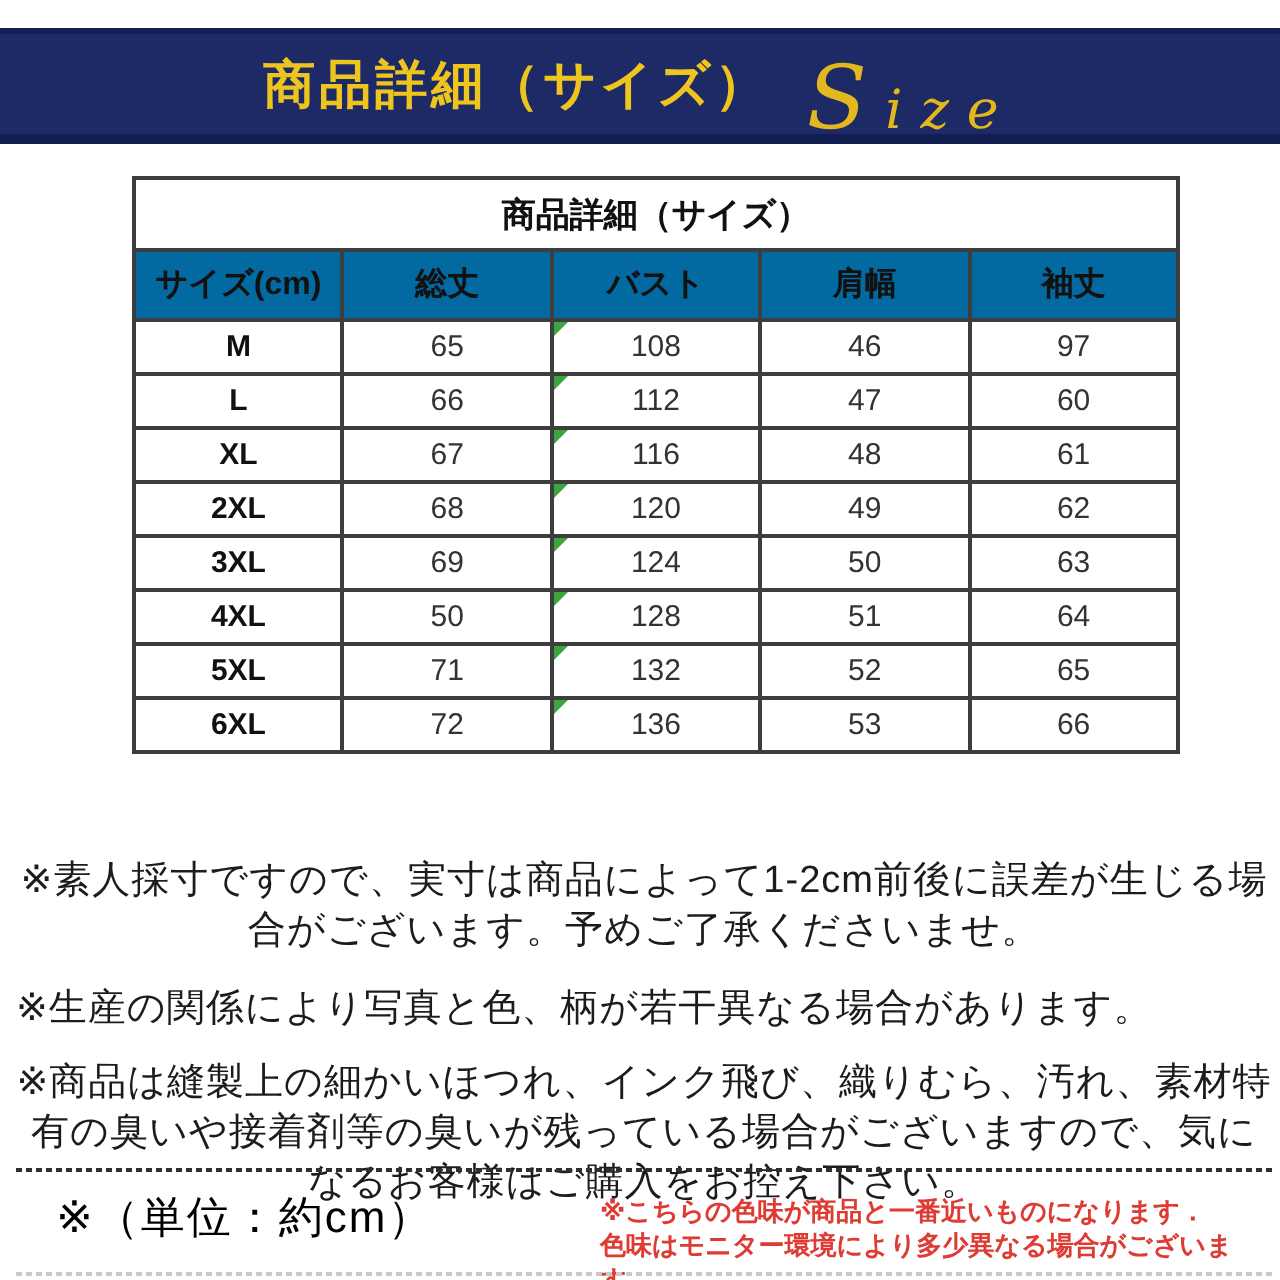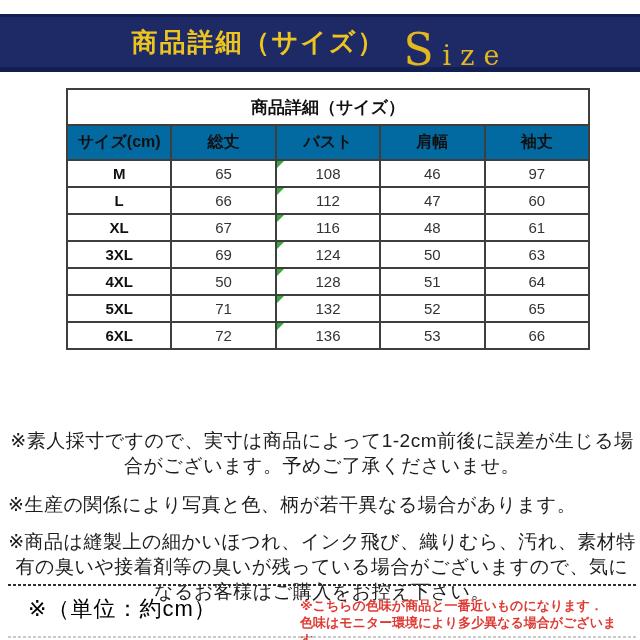--- a/index.html
+++ b/index.html
@@ -11,21 +11,21 @@
   .banner{
     position:absolute;left:0;top:14px;width:640px;height:58px;box-sizing:border-box;
     background:#1d2a66;border-top:3px solid #131f52;border-bottom:5px solid #131f52;
     display:flex;align-items:center;justify-content:center;gap:18px;
   }
   .banner-title{
     color:#eec41f;font-size:26px;font-weight:bold;letter-spacing:2px;white-space:nowrap;
   }
   .banner-size{
     color:#e3b71e;font-size:27px;letter-spacing:9px;white-space:nowrap;display:inline-block;
-    font-family:"DejaVu Serif","Liberation Serif",serif;line-height:1;
+    font-family:"DejaVu Serif","Liberation Serif",serif;font-style:italic;line-height:1;
     padding-top:15px;
   }
   .banner-size::first-letter{font-size:44px;}
   
   table.size-table{
     position:absolute;left:66px;top:88px;width:524px;border-collapse:collapse;table-layout:fixed;
   }
   .size-table td{
     border:2px solid #3e3e3e;text-align:center;vertical-align:middle;position:relative;
     padding:0;overflow:hidden;
@@ -97,20 +97,27 @@
     <td>60</td>
   </tr>
   <tr class="data-row">
     <td class="size">XL</td>
     <td>67</td>
     <td><i class="corner"></i><span>116</span></td>
     <td>48</td>
     <td>61</td>
   </tr>
   <tr class="data-row">
+    <td class="size">2XL</td>
+    <td>68</td>
+    <td><i class="corner"></i><span>120</span></td>
+    <td>49</td>
+    <td>62</td>
+  </tr>
+  <tr class="data-row">
     <td class="size">3XL</td>
     <td>69</td>
     <td><i class="corner"></i><span>124</span></td>
     <td>50</td>
     <td>63</td>
   </tr>
   <tr class="data-row">
     <td class="size">4XL</td>
     <td>50</td>
     <td><i class="corner"></i><span>128</span></td>

